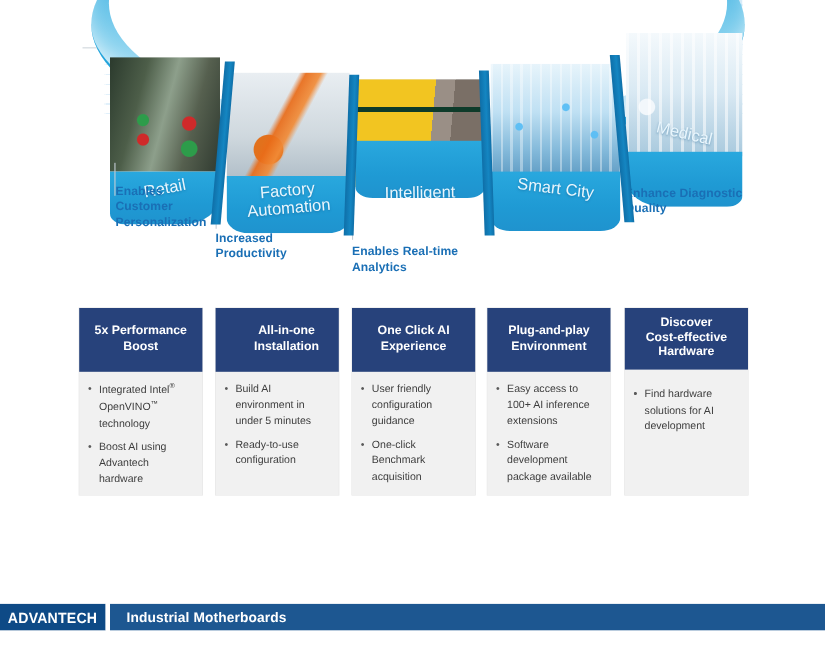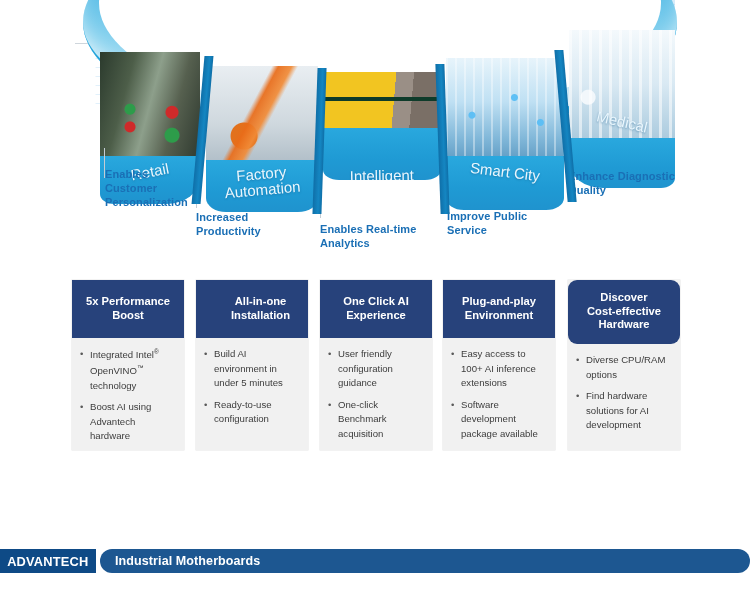--- a/index.html
+++ b/index.html
@@ -239,21 +239,20 @@
   .footer-divider {
     width: 4px;
     background: #ffffff;
   }
   .footer-bar {
     flex: 1;
     background: #1d5791;
     display: flex;
     align-items: center;
     padding-left: 15px;
-    border-radius: 12px;
   }
   .footer-bar .title {
     color: #ffffff;
     font-size: 12.5px;
     font-weight: bold;
     letter-spacing: .1px;
   }
 </style>
 </head>
 <body>
@@ -349,22 +348,20 @@
   <div class="leader" style="left:447px; top:182px; height:26px;"></div>
   <div class="leader" style="left:568px; top:152px; height:16px;"></div>
 
   <div class="bcap" style="left:105px; top:167px; white-space:pre-line;">Enables
 Customer
 Personalization</div>
   <div class="bcap" style="left:196px; top:210px; white-space:pre-line;">Increased
 Productivity</div>
   <div class="bcap" style="left:320px; top:222px; white-space:pre-line;">Enables Real-time
 Analytics</div>
-  <div class="bcap" style="left:447px; top:209px; white-space:pre-line;">Improve Public
-Service</div>
   <div class="bcap" style="left:568px; top:169px; white-space:pre-line;">Enhance Diagnostic
 Quality</div>
 </div>
 
 <div class="cards">
 
   <div class="card" style="left:72px; top:280px; height:170px;">
     <div class="card-head" style="height:58px; white-space:pre-line; display:flex; align-items:center; justify-content:center;">5x Performance
 Boost</div>
     <div class="card-body">
@@ -402,26 +399,26 @@
 Environment</div>
     <div class="card-body">
       <ul>
         <li><span class="bullet">•</span><span>Easy access to 100+ AI inference extensions</span></li>
         <li><span class="bullet">•</span><span>Software development package available</span></li>
       </ul>
     </div>
   </div>
 
   <div class="card" style="left:568px; top:280px; height:170px;">
-    <div class="card-head" style="height:64px; white-space:pre-line; display:flex; align-items:center; justify-content:center;border-radius:9px;">Discover
+    <div class="card-head" style="height:56px; white-space:pre-line; display:flex; align-items:center; justify-content:center;">Discover
 Cost-effective
 Hardware</div>
     <div class="card-body">
       <ul>
-        <li><span class="bullet">•</span><span>Diverse CPU/RAM options</span></li>
+        <li><span class="bullet">•</span></li>
         <li><span class="bullet">•</span><span>Find hardware solutions for AI development</span></li>
       </ul>
     </div>
   </div>
 </div>
 
 <div class="footer">
   <div class="footer-logo">
     <span class="wordmark">ADVANTECH</span>
   </div>

